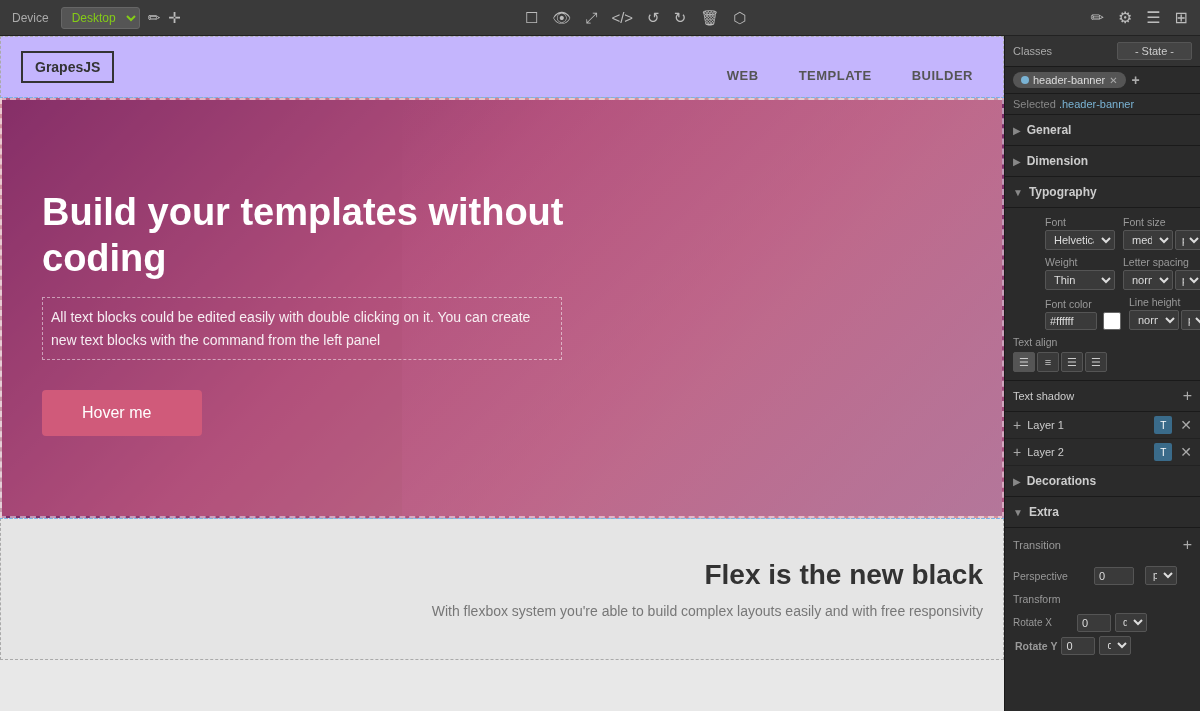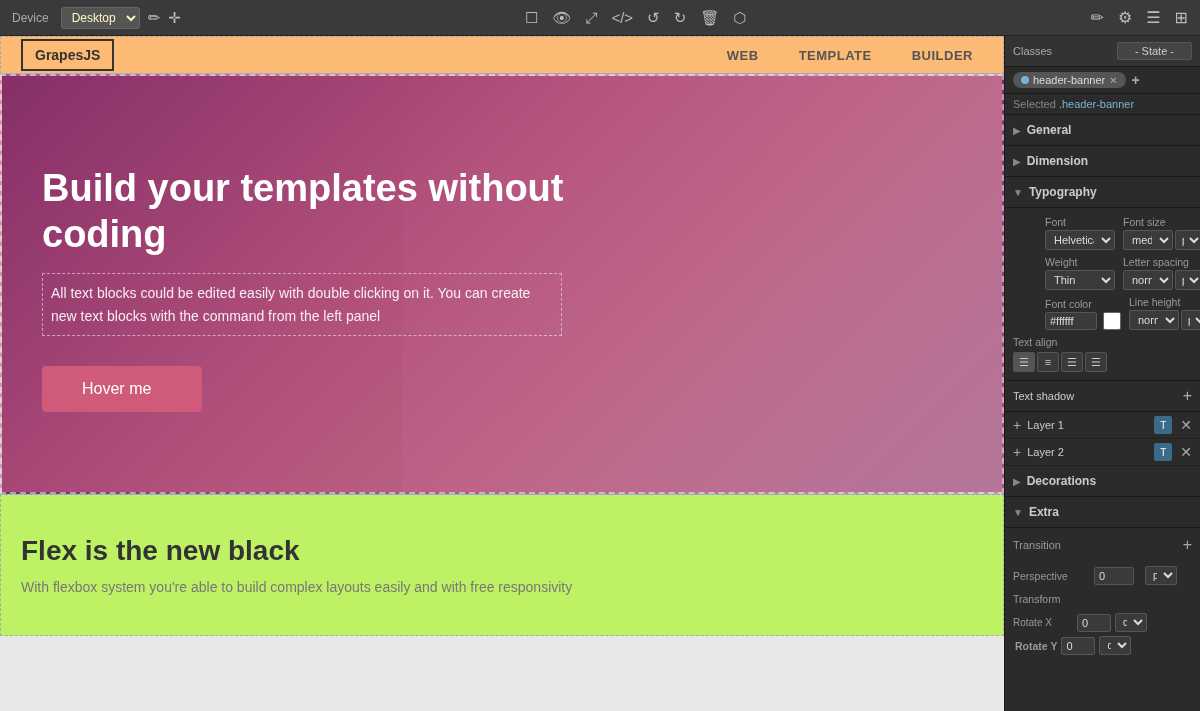--- a/index.html
+++ b/index.html
@@ -13,21 +13,21 @@
       align-items: center;
       justify-content: space-between;
       padding: 0 12px;
       border-bottom: 1px solid #222;
     }
     .toolbar-left { display: flex; align-items: center; gap: 8px; }
     .toolbar-center { display: flex; align-items: center; gap: 14px; }
     .toolbar-right { display: flex; align-items: center; gap: 14px; }
     .device-label { color: #aaa; font-size: 12px; margin-right: 4px; }
     .device-select {
-      background: #555; border: 1px solid #666; color: #fef9c3;
+      background: #555; border: 1px solid #666; color: #84cc16;
       padding: 2px 6px; border-radius: 3px; font-size: 12px; cursor: pointer;
     }
     .toolbar-icon { color: #bbb; font-size: 15px; cursor: pointer; }
 
     
     #main {
       display: flex;
       height: calc(711px - 36px);
     }
 
@@ -40,24 +40,24 @@
     }
 
     
     .canvas-wrapper {
       background: #fff;
       margin: 0;
     }
 
     
     .site-nav {
-      background: #fdba74;
-      padding: 2px 20px;
-      display: flex;
-      align-items: center;
+      background: #c4b5fd;
+      padding: 14px 20px;
+      display: flex;
+      align-items: flex-end;
       border: 1px dashed #aaa;
       position: relative;
     }
     .logo-box {
       border: 2px solid #333;
       padding: 6px 12px;
       font-size: 14px;
       font-weight: bold;
       color: #333;
       margin-right: auto;
@@ -107,23 +107,23 @@
       font-size: 16px;
       border-radius: 4px;
       cursor: pointer;
       display: inline-block;
       width: 160px;
       text-align: left;
     }
 
     
     .flex-section {
-      background: #bef264;
+      background: #e5e5e5;
       padding: 40px 20px;
-      text-align: left;
+      text-align: right;
       border: 1px dashed #aaa;
     }
     .flex-title {
       font-size: 28px;
       font-weight: bold;
       color: #333;
       margin-bottom: 12px;
     }
     .flex-subtitle {
       font-size: 14px;

